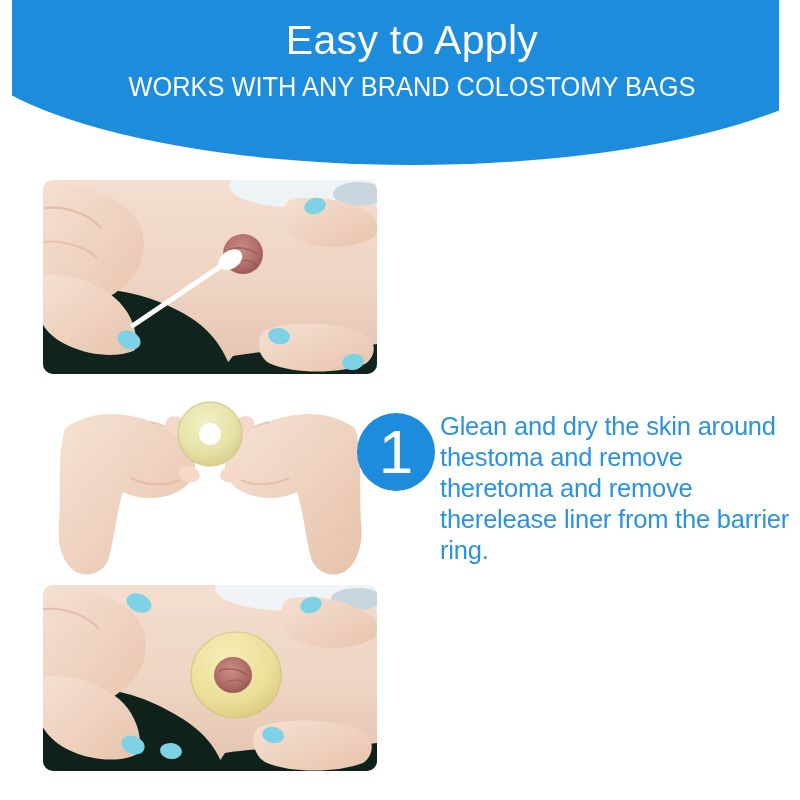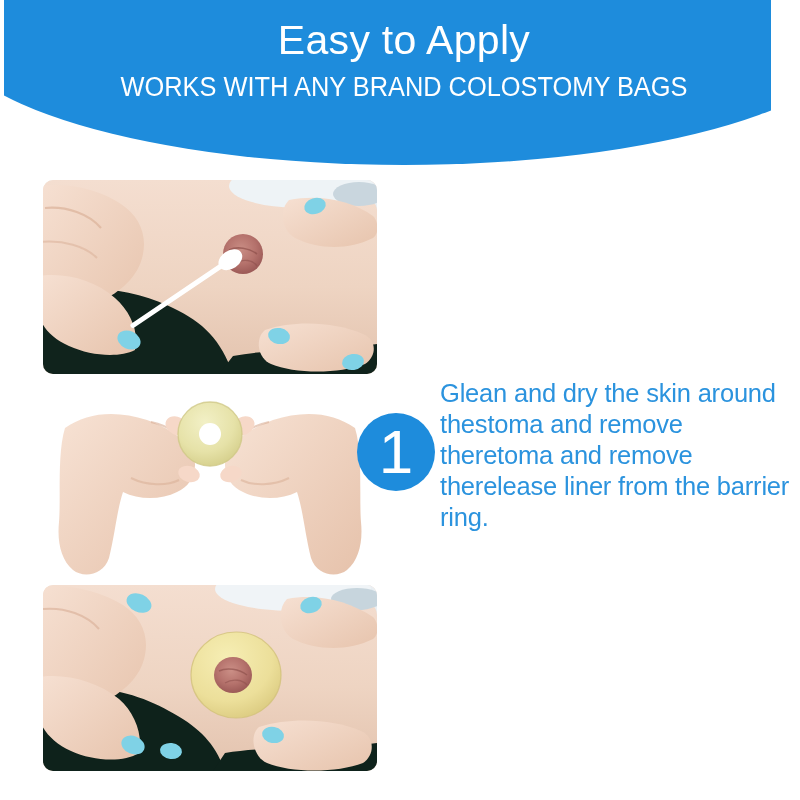--- a/index.html
+++ b/index.html
@@ -19,21 +19,21 @@
     position: relative;
     width: 800px;
     height: 800px;
     background: #ffffff;
     overflow: hidden;
   }
 
   
   .banner {
     position: absolute;
-    left: 4px;
+    left: 12px;
     top: 0;
     width: 767px;
     height: 170px;
     overflow: hidden;
   }
   .banner-shape {
     position: absolute;
     left: -60px;
     top: -460px;
     width: 920px;
@@ -110,20 +110,21 @@
 
   
   .instructions {
     position: absolute;
     left: 440px;
     width: 352px;
     color: #2b93de;
     font-size: 25.5px;
     line-height: 31px;
     letter-spacing: -0.2px;
+    margin-top: 33px;
   }
   #text-1 { top: 198px; }
   #text-2 { top: 416px; }
 </style>
 </head>
 <body>
 
 <div class="page">
 
   <div class="banner">

